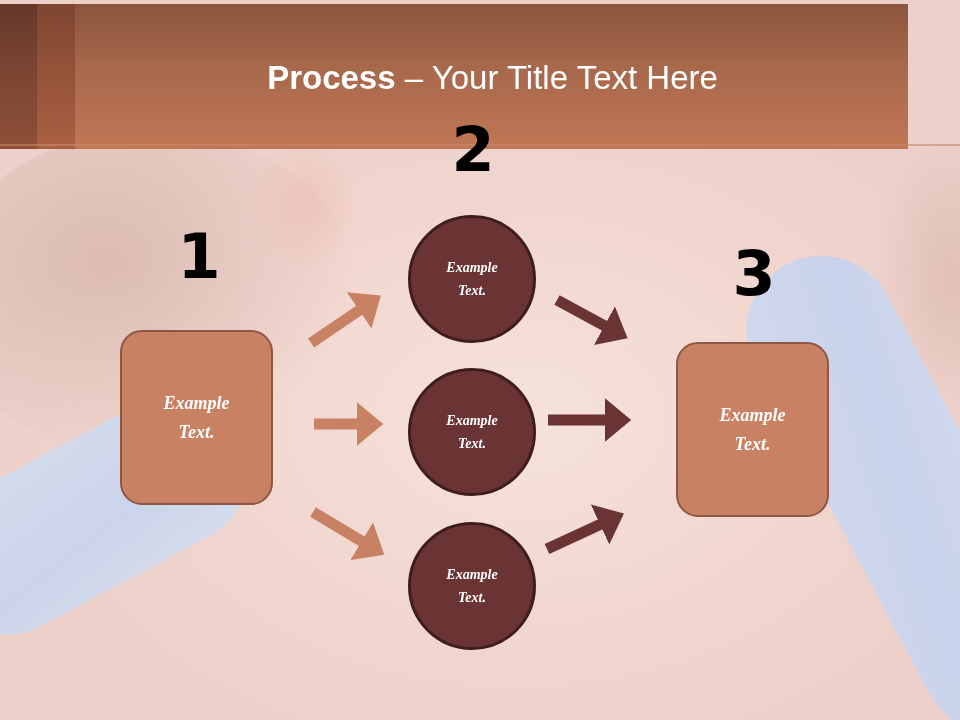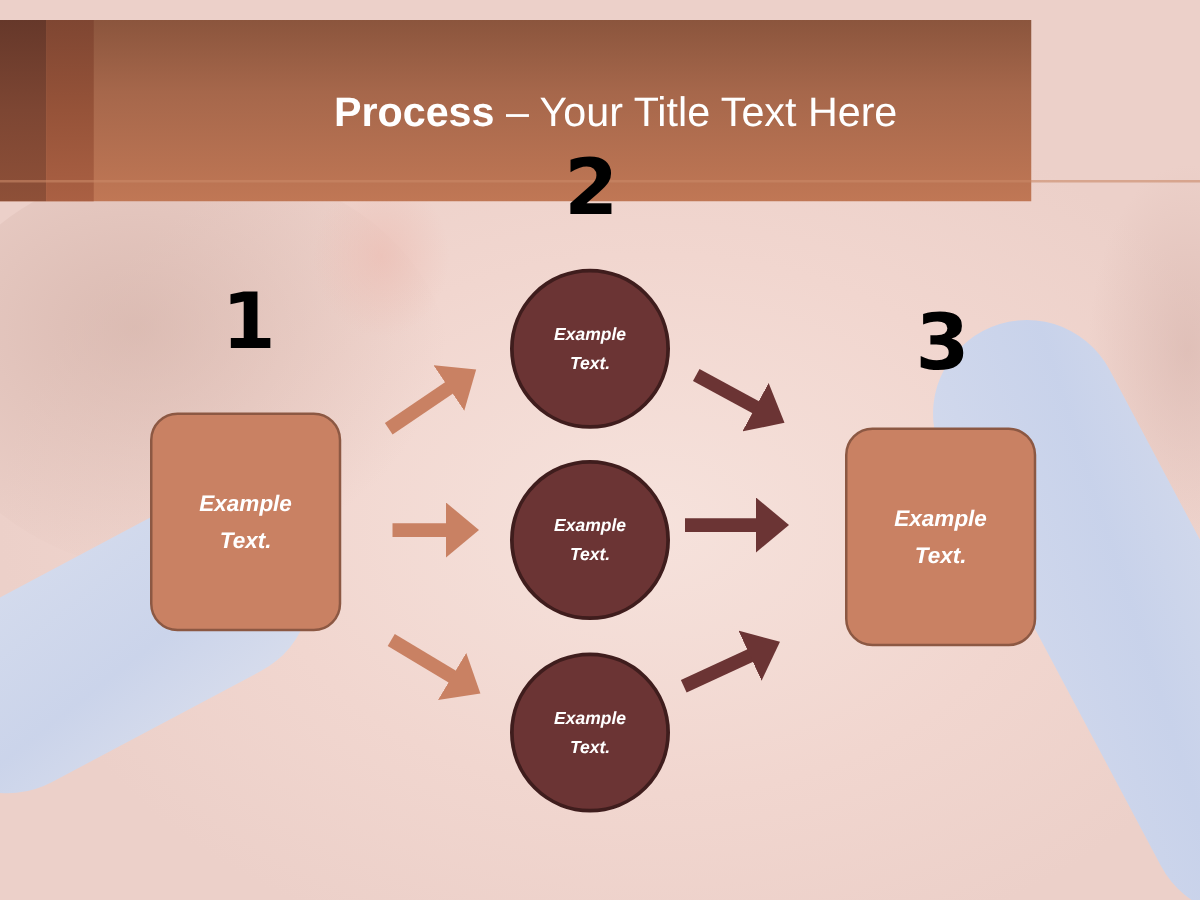--- a/index.html
+++ b/index.html
@@ -12,39 +12,39 @@
       background: radial-gradient(ellipse at 40% 40%, rgba(205,170,160,0.55), rgba(230,200,192,0) 70%); }
     .bg-ear { position: absolute; left: 250px; top: 140px; width: 110px; height: 130px; border-radius: 45% 55% 50% 50%;
       background: radial-gradient(ellipse at 50% 50%, rgba(236,190,180,0.7), rgba(240,210,202,0) 70%); }
     .bg-glove-left { position: absolute; left: -80px; top: 440px; width: 340px; height: 150px; border-radius: 80px;
       background: linear-gradient(170deg, #d3dcef 0%, #c9d4ec 60%, #d6ddee 100%); transform: rotate(-28deg); opacity: 0.95; }
     .bg-glove-right { position: absolute; left: 720px; top: 300px; width: 150px; height: 520px; border-radius: 75px;
       background: linear-gradient(100deg, #d0d9ee 0%, #c6d2ec 50%, #d4dcee 100%); transform: rotate(-28deg); transform-origin: top left; opacity: 0.95; }
     .bg-cheek-right { position: absolute; left: 870px; top: 130px; width: 160px; height: 300px; border-radius: 50%;
       background: radial-gradient(ellipse, rgba(215,180,172,0.6), rgba(235,205,198,0) 70%); }
 
-    .header { position: absolute; left: 0; top: 16px; width: 825px; height: 145px;
+    .header { position: absolute; left: 0; top: 4px; width: 908px; height: 145px;
       background: linear-gradient(180deg, #8b553d 0%, #a6674b 40%, #c07755 100%); }
     .band-dark { position: absolute; left: 0; top: 0; width: 37px; height: 145px;
       background: linear-gradient(180deg, #66382a 0%, #7d4633 50%, #8e5038 100%); }
     .band-mid { position: absolute; left: 37px; top: 0; width: 38px; height: 145px;
       background: linear-gradient(180deg, #7f4632 0%, #965339 50%, #aa6043 100%); }
     .header-line { position: absolute; left: 0; top: 144px; width: 960px; height: 2px; background: #c98868; opacity: 0.6; }
     .title { position: absolute; left: 0; top: 52px; width: 985px; text-align: center; color: #ffffff;
       font-family: "Liberation Sans", sans-serif; font-size: 33px; line-height: 44px; }
     .title .bold { font-weight: bold; }
 
     .step-num { position: absolute; font-family: "DejaVu Sans", sans-serif; font-weight: bold; color: #000;
       font-size: 62px; line-height: 70px; text-align: center; width: 80px; }
 
     .box { position: absolute; width: 153px; height: 175px; background: #c98163; border: 2px solid #8c5843;
       border-radius: 22px; display: flex; align-items: center; justify-content: center; text-align: center; box-sizing: border-box; }
     .circle { position: absolute; width: 128px; height: 128px; border-radius: 50%; background: #6b3434;
       border: 3px solid #3f1d1d; box-sizing: border-box; display: flex; align-items: center; justify-content: center; text-align: center; }
-    .label { color: #ffffff; font-style: italic; font-weight: bold; font-family: Liberation Sans, sans-serif; }
+    .label { color: #ffffff; font-style: italic; font-weight: bold; font-family: Liberation Serif, serif; }
     .box .label { font-size: 18px; line-height: 29px; white-space: pre-line; }
     .circle .label { font-size: 14px; line-height: 23px; white-space: pre-line; }
 
     svg.arrows { position: absolute; left: 0; top: 0; width: 960px; height: 720px; pointer-events: none; }
   </style>
 </head>
 <body>
 
 <div class="bg">
   <div class="bg-base"></div>

